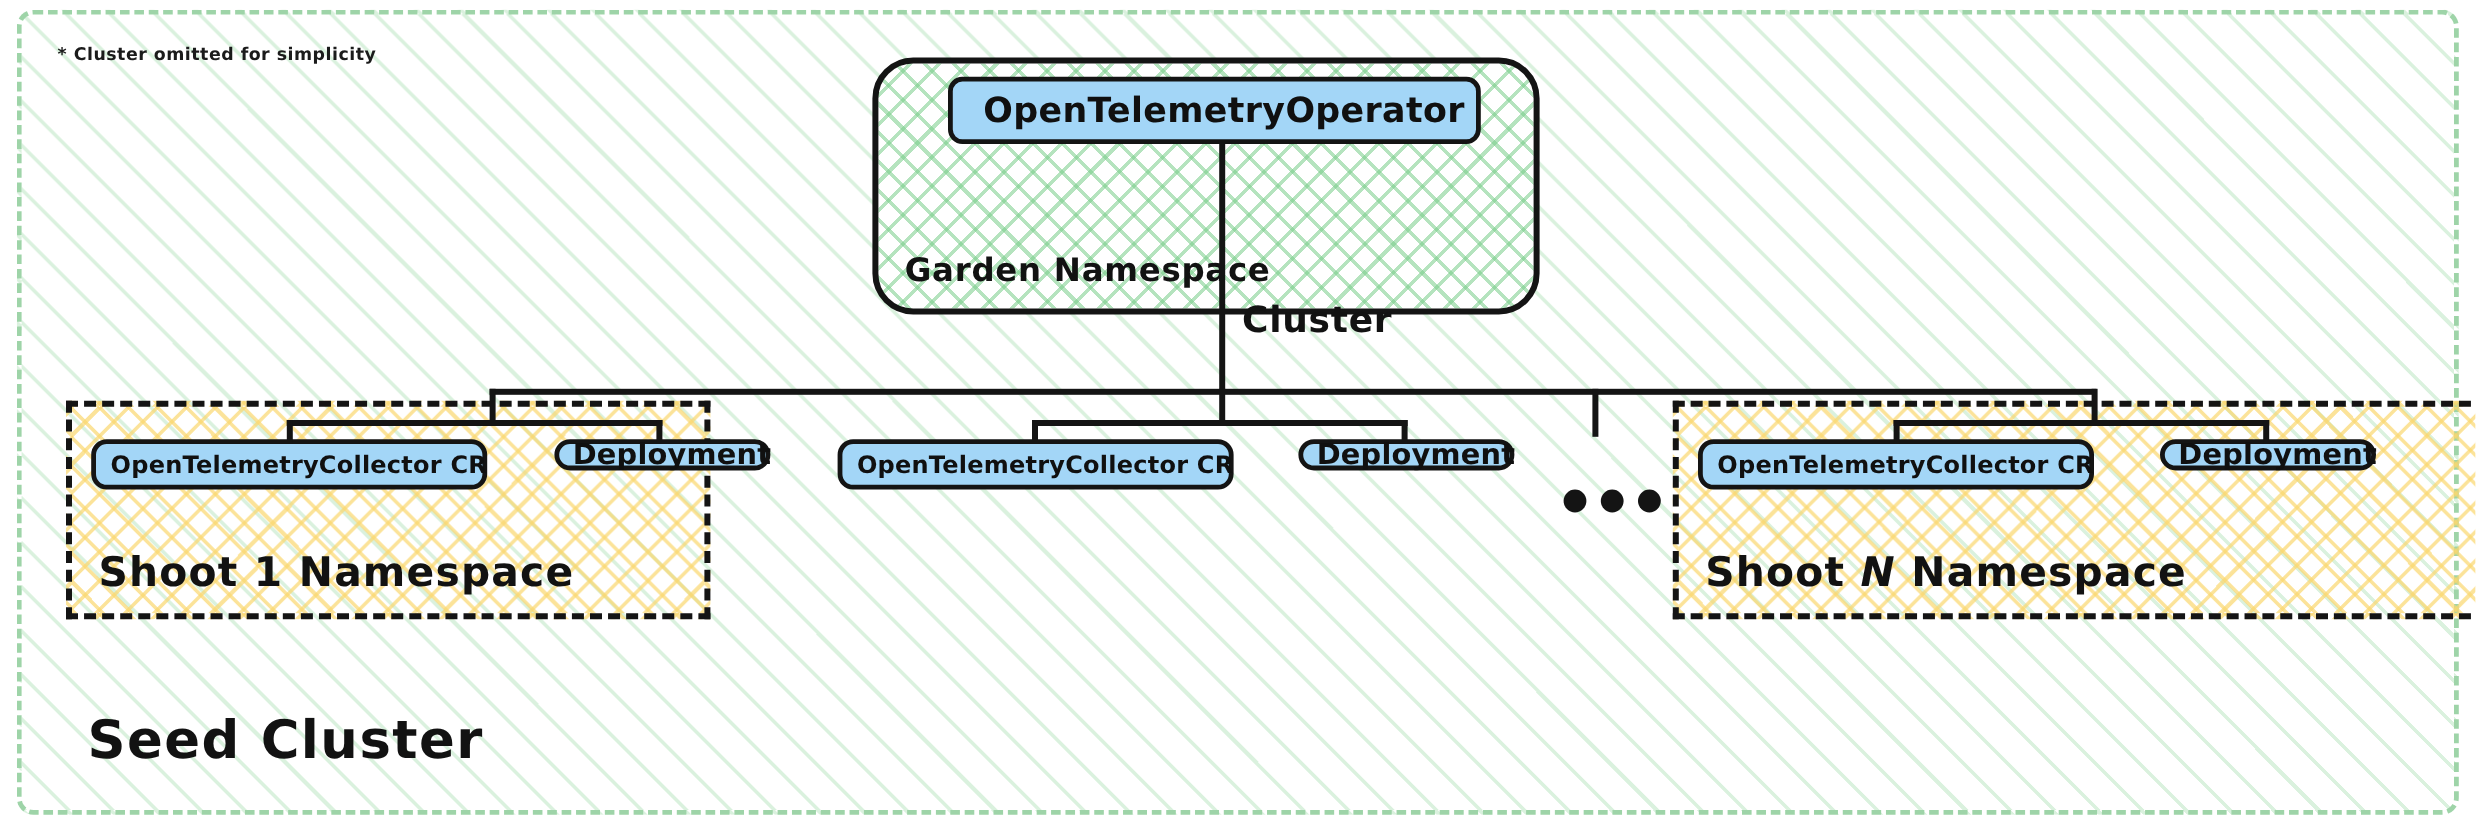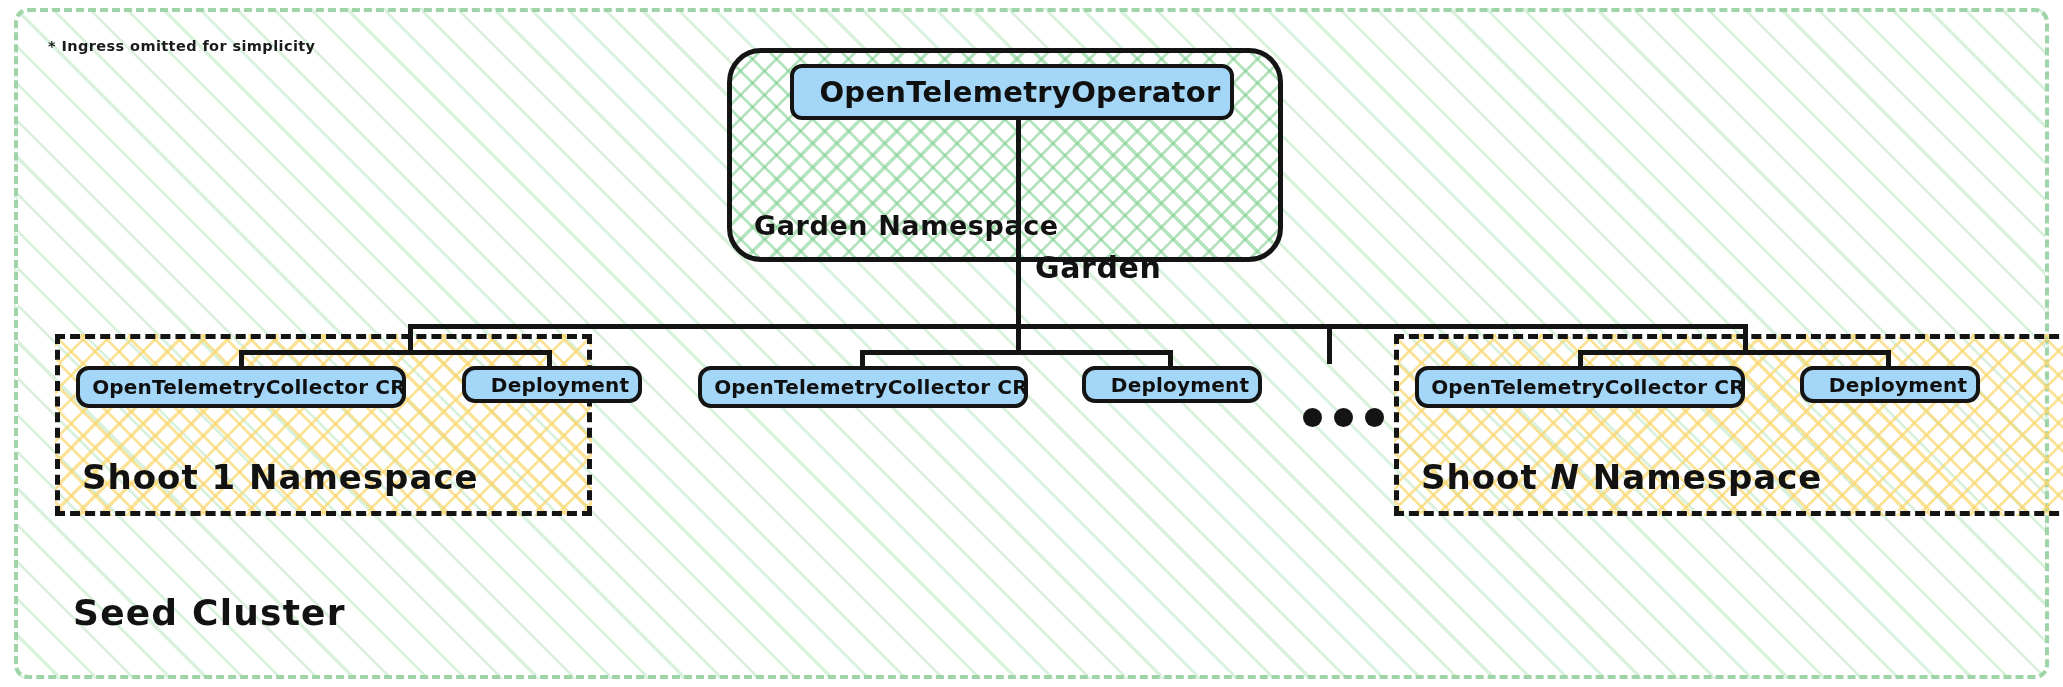--- a/index.html
+++ b/index.html
@@ -48,21 +48,21 @@
     color: #1b1b1b;
     letter-spacing: 0.4px;
     white-space: nowrap;
   }
 
   
   #seed-cluster-label {
     position: absolute;
     left: 55px;
     top: 580px;
-    font-size: 36px;
+    font-size: 44px;
     font-weight: 700;
     color: #121212;
     letter-spacing: 1.2px;
     white-space: nowrap;
   }
 
   
   #garden-namespace {
     position: absolute;
     left: 727px;
@@ -160,23 +160,23 @@
 
   .node-collector {
     top: 366px;
     height: 42px;
     width: 330px;
     font-size: 20px;
     letter-spacing: 0.2px;
   }
   .node-deployment {
     top: 366px;
-    height: 37px;
+    height: 26px;
     width: 180px;
-    font-size: 20px;
+    font-size: 24px;
     letter-spacing: 0.2px;
   }
 
   #collector-1  { left: 76px;   }
   #deploy-1     { left: 462px;  }
   #collector-2  { left: 698px;  }
   #deploy-2     { left: 1082px; }
   #collector-3  { left: 1415px; }
   #deploy-3     { left: 1800px; }
 
@@ -247,39 +247,39 @@
     background: #141414;
   }
 </style>
 </head>
 <body>
 
 <div id="stage">
 
   <div id="seed-cluster">
 
-    <div id="footnote">* Ingress omitted for simplicity</div>
+    <div id="footnote">* Cluster omitted for simplicity</div>
 
     <div id="seed-cluster-label">Seed Cluster</div>
   </div>
 
   <div id="garden-namespace">
     <div id="garden-namespace-label">Garden Namespace</div>
   </div>
 
   <div class="node" id="operator-node">OpenTelemetryOperator</div>
 
   <div class="line-v" id="trunk-main"></div>
   <div class="line-h" id="dist-bar"></div>
   <div class="line-v" id="drop-1"></div>
   <div class="line-v" id="drop-2"></div>
   <div class="line-v" id="drop-3"></div>
   <div class="line-v" id="drop-ellipsis"></div>
 
-  <div id="watches-label">Garden</div>
+  <div id="watches-label">Cluster</div>
 
   <div class="shoot-namespace" id="shoot-1">
     <div class="shoot-namespace-label">Shoot 1 Namespace</div>
   </div>
   <div class="subbar" id="subbar-1"></div>
   <div class="subdrop" id="sub-l-1"></div>
   <div class="subdrop" id="sub-r-1"></div>
   <div class="node node-collector" id="collector-1">OpenTelemetryCollector CR</div>
   <div class="node node-deployment" id="deploy-1">Deployment</div>
 

